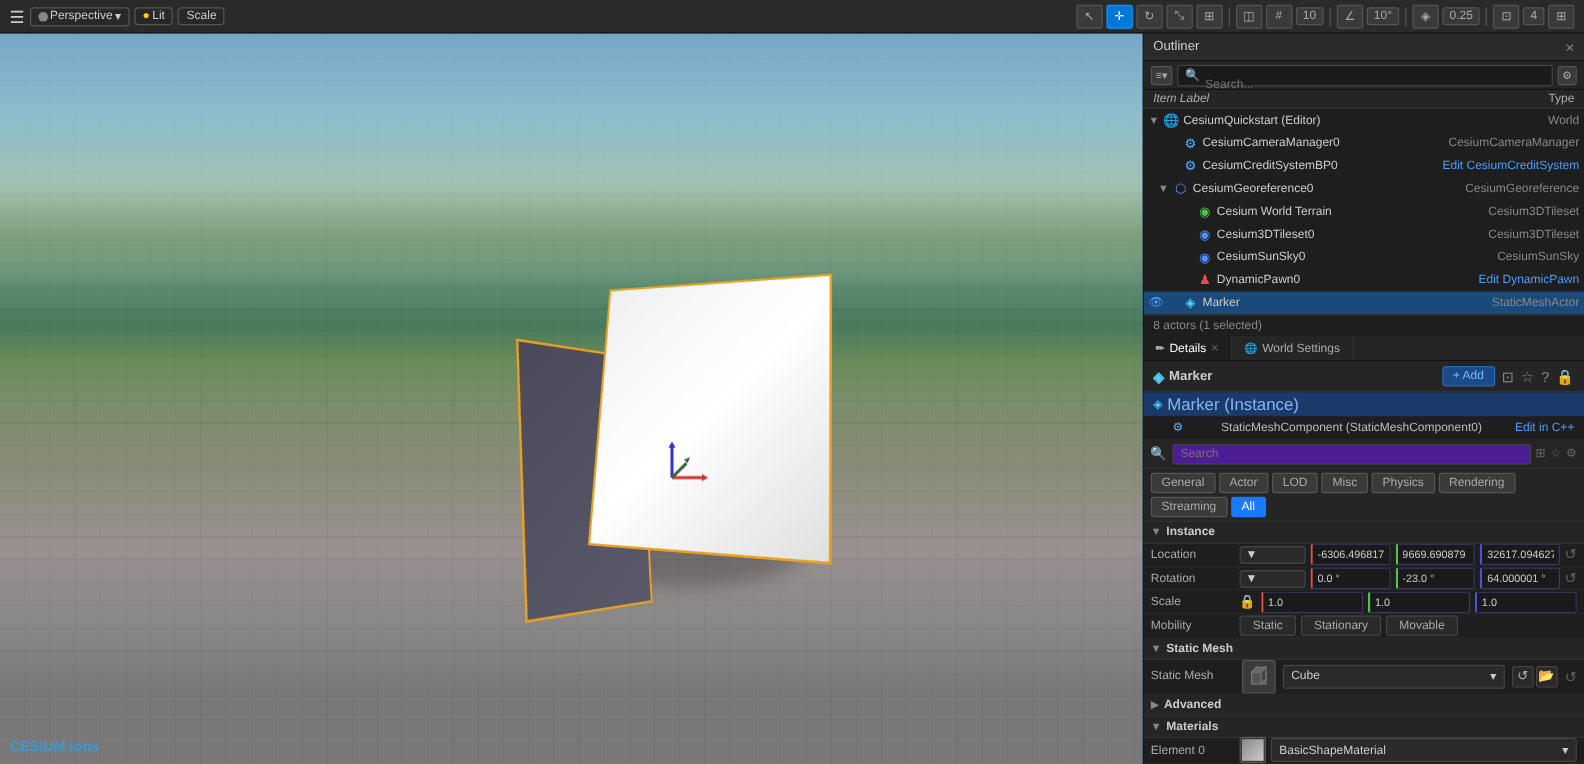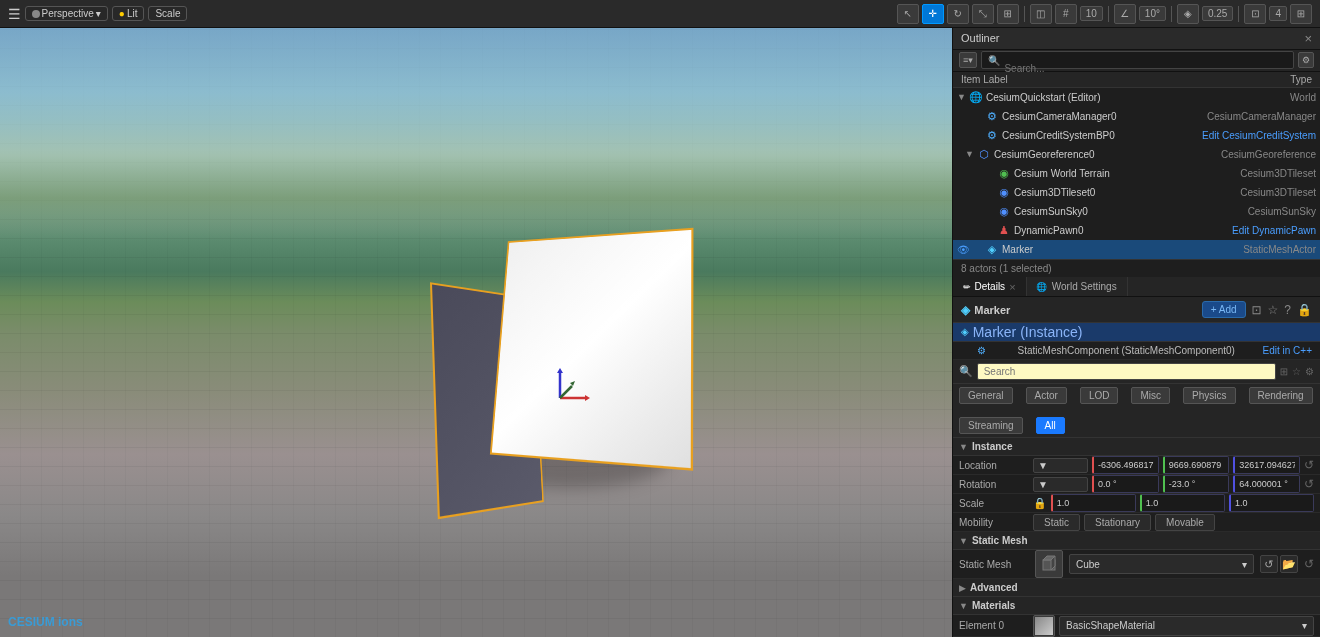--- a/index.html
+++ b/index.html
@@ -378,33 +378,33 @@
     .details-search-bar {
       display: flex;
       align-items: center;
       padding: 3px 6px;
       gap: 4px;
       background: #252525;
       border-bottom: 1px solid #333;
     }
     .details-search-input {
       flex: 1;
-      background: #fef9c3;
+      background: #4c1d95;
       border: 1px solid #444;
       border-radius: 2px;
       color: #888;
       font-size: 10px;
       padding: 2px 6px;
       outline: none;
     }
 
     
     .filter-tabs {
       display: flex;
-      gap: 13px;
+      gap: 3px;
       padding: 3px 6px;
       background: #252525;
       border-bottom: 1px solid #333;
       flex-wrap: wrap;
     }
     .filter-tab {
       padding: 2px 8px;
       background: #3a3a3a;
       border: 1px solid #555;
       border-radius: 2px;
@@ -684,21 +684,21 @@
     </div>
     <div class="outliner-toolbar">
       <div class="tool-icon" style="width:18px;height:16px;font-size:9px;">≡▾</div>
       <div class="search-box">
         <span style="color:#666;font-size:10px;">🔍</span>
         <input type="text" placeholder="Search..." style="">
       </div>
       <div class="tool-icon" style="width:16px;height:16px;font-size:9px;">⚙</div>
     </div>
     <div class="col-headers">
-      <span style="display:flex;align-items:center;gap:3px;">Item Label</span>
+      <span style="display:flex;align-items:center;gap:3px;font-style:italic;">Item Label</span>
       <span class="col-type">Type</span>
     </div>
 
     <div class="tree-container">
 
       <div class="tree-item">
         <span class="tree-arrow">▼</span>
         <span class="tree-icon icon-world">🌐</span>
         <span class="tree-label">CesiumQuickstart (Editor)</span>
         <span class="tree-type">World</span>

